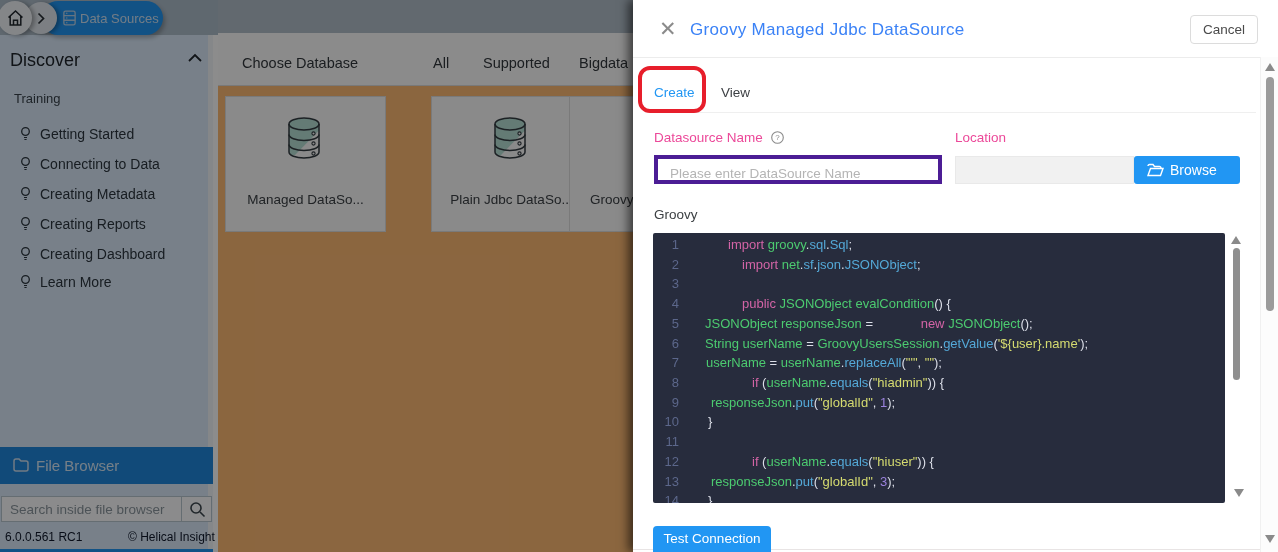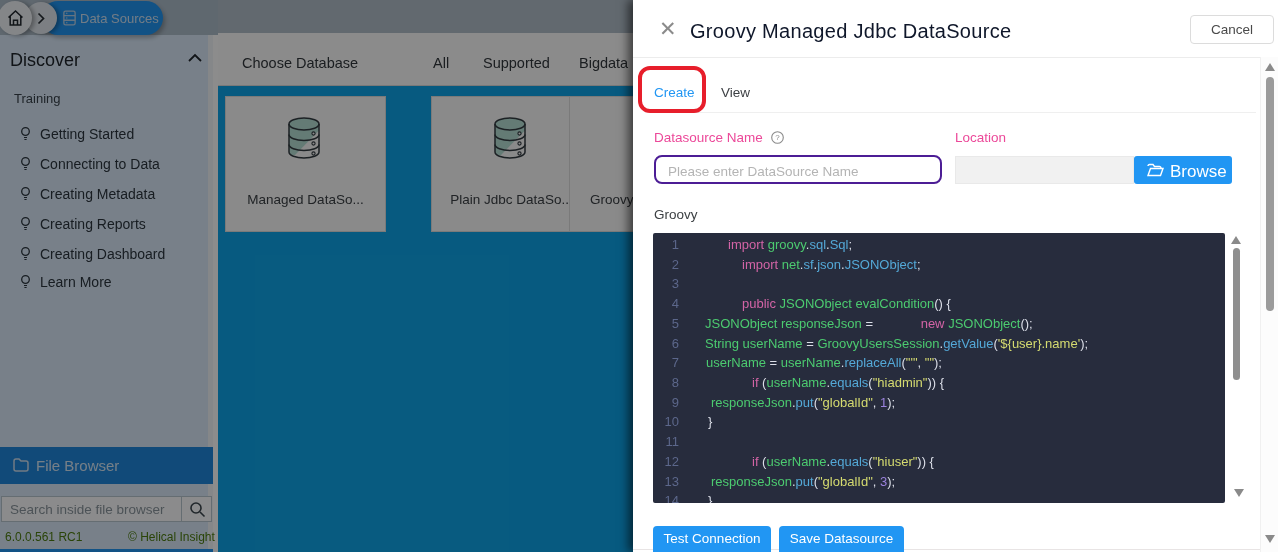--- a/index.html
+++ b/index.html
@@ -16,48 +16,48 @@
 #sidebar { position:absolute; left:0; top:35px; width:213px; height:517px; background:#dbeafa; border-right:5px solid #f2f6f9; }
 #discover { position:absolute; left:10px; top:15px; font-size:18px; color:#20262c; }
 #training { position:absolute; left:14px; top:56px; font-size:13px; color:#39434c; }
 .nav-item { position:absolute; left:40px; font-size:14px; color:#2c363f; }
 .bulb { position:absolute; left:21px; }
 #filebrowser { position:absolute; left:0; top:412px; width:213px; height:37px; background:#1f87dd; color:#d6e7f6; font-size:15px; }
 #filebrowser span { position:absolute; left:36px; top:10px; }
 #searchrow { position:absolute; left:1px; top:461px; width:211px; height:26px; background:#fdfeff; border:1px solid #b9c6cf; }
 #searchrow .ph { position:absolute; left:8px; top:5px; font-size:13.5px; color:#8b969e; }
 #searchbtn { position:absolute; left:181px; top:461px; width:31px; height:26px; border-left:1px solid #b9c6cf; }
-#sfoot { position:absolute; left:0; top:487px; width:213px; height:27px; font-size:12px; color:#4d7c0f; white-space:nowrap; }
+#sfoot { position:absolute; left:0; top:487px; width:213px; height:27px; font-size:12px; color:#0f172a; white-space:nowrap; }
 #bluebottom { position:absolute; left:0; top:514px; width:213px; height:3px; background:#2196f3; }
 
-#main { position:absolute; left:218px; top:0; width:420px; height:552px; background:#0ea5e9; }
+#main { position:absolute; left:218px; top:0; width:420px; height:552px; background:#fdba74; }
 #mainbar { position:absolute; left:0; top:0; width:420px; height:33px; background:#b3c0cb; }
 #dbhead { position:absolute; left:0; top:33px; width:420px; height:53px; background:#fefefe; border-bottom:1px solid #dcdcdc; }
 #dbhead .t { position:absolute; top:22px; font-size:14.5px; color:#32373c; }
 .card { position:absolute; top:96px; width:161px; height:136px; background:#fbfbfb; border:1px solid #dfdfdf; }
 .card .lbl { position:absolute; width:100%; text-align:center; top:95px; font-size:13.5px; color:#3c4146; }
 .dbicon { position:absolute; left:50%; margin-left:-19px; top:20px; }
 
 #dim { position:absolute; left:0; top:0; width:1278px; height:552px; background:rgba(0,0,0,0.45); }
 
 
 #modal { position:absolute; left:633px; top:0; width:645px; height:552px; background:#ffffff; box-shadow:-5px 0 9px rgba(0,0,0,0.55); }
 #mclose { position:absolute; left:26px; top:17px; font-size:21px; color:#8b8b8b; }
-#mtitle { position:absolute; left:57px; top:20px; font-size:20px; color:#0f172a; letter-spacing:0.3px; }
-#cancel { position:absolute; left:557px; top:15px; width:84px; height:29px; border:1px solid #dcdcdc; border-radius:4px; background:#fff; font-size:13.5px; color:#4a4a4a; text-align:center; line-height:27px; }
+#mtitle { position:absolute; left:57px; top:20px; font-size:17px; color:#3b82f6; letter-spacing:0.3px; }
+#cancel { position:absolute; left:557px; top:15px; width:68px; height:29px; border:1px solid #dcdcdc; border-radius:4px; background:#fff; font-size:13.5px; color:#4a4a4a; text-align:center; line-height:27px; }
 #mheadline { position:absolute; left:0; top:57px; width:628px; border-top:1px solid #ececec; }
 #tab-create { position:absolute; left:21px; top:85px; font-size:13.5px; color:#2196f3; }
 #tab-view { position:absolute; left:88px; top:85px; font-size:13.5px; color:#3c3f43; }
 #tabline { position:absolute; left:20px; top:112px; width:603px; border-top:1px solid #efefef; }
 #redbox { position:absolute; left:5px; top:66px; width:68px; height:47px; border:4px solid #e71e2b; border-radius:12px; }
 .flabel { position:absolute; top:130px; font-size:13.5px; color:#ec4899; }
-#input1 { position:absolute; left:21px; top:155px; width:288px; height:29px; border:2px solid #4c1d95; border-radius:8px; }
+#input1 { position:absolute; left:21px; top:155px; width:288px; height:29px; border:4px solid #4c1d95; border-radius:0; }
 #input1 .ph { position:absolute; left:12px; top:7px; font-size:13.5px; color:#b4b4b4; }
 #input2 { position:absolute; left:322px; top:156px; width:179px; height:28px; background:#f1f1f1; border:1px solid #e9e9e9; }
-#browse { position:absolute; left:501px; top:156px; width:98px; height:28px; background:#2196f3; border-radius:3px; color:#fff; font-size:17px; }
+#browse { position:absolute; left:501px; top:156px; width:106px; height:28px; background:#2196f3; border-radius:3px; color:#fff; font-size:14px; }
 #browse span { position:absolute; left:36px; top:6px; }
 #glabel { position:absolute; left:21px; top:207px; font-size:13.5px; color:#3c4043; }
 #editor { position:absolute; left:20px; top:233px; width:572px; height:270px; background:#272c3d; border-radius:2px; overflow:hidden; }
 .cl { position:absolute; left:0; width:572px; height:20px; font-size:13px; white-space:pre; }
 .num { position:absolute; left:0; width:26px; text-align:right; color:#5c678b; }
 .code { position:absolute; left:31px; color:#dcdfe9; }
 .k { color:#d364a6;margin-left:44px; } .g { color:#4ccb70; } .c { color:#54a9d8; }
 .y { color:#d5db70;margin-top:32px; } .n { color:#9b82dd; }
 
 #isb { position:absolute; left:598px; top:236px; width:11px; height:264px; }
@@ -248,20 +248,19 @@
       <div class="cl" style="top:220.7px;"><span class="num">12</span><span class="code" style="left:55px;"><span class="k">if</span> (<span class="g">userName</span>.<span class="c">equals</span>(<span class="y">"hiuser"</span>)) {</span></div>
       <div class="cl" style="top:241px;"><span class="num">13</span><span class="code" style="left:58px;"><span class="g">responseJson</span>.<span class="c">put</span>(<span class="y">"globalId"</span>, <span class="n">3</span>);</span></div>
       <div class="cl" style="top:260.09999999999997px;"><span class="num">14</span><span class="code" style="left:55px;">}</span></div>
     </div>
   <div id="isb">
     <div class="tri-up" style="position:absolute; left:0px; top:0px;"></div>
     <div class="thumb"></div>
   </div>
   <div class="tri-dn" style="position:absolute; left:601px; top:489px;"></div>
   <div id="btn-test">Test Connection</div>
-  <div id="btn-save">Save Datasource</div>
   <div id="mbottomline"></div>
   <div id="osb">
     <div class="tri-up" style="position:absolute; left:4px; top:6px;"></div>
     <div class="thumb"></div>
     <div class="tri-dn" style="position:absolute; left:4px; top:478px;"></div>
   </div>
 </div>
 
 </body></html>

